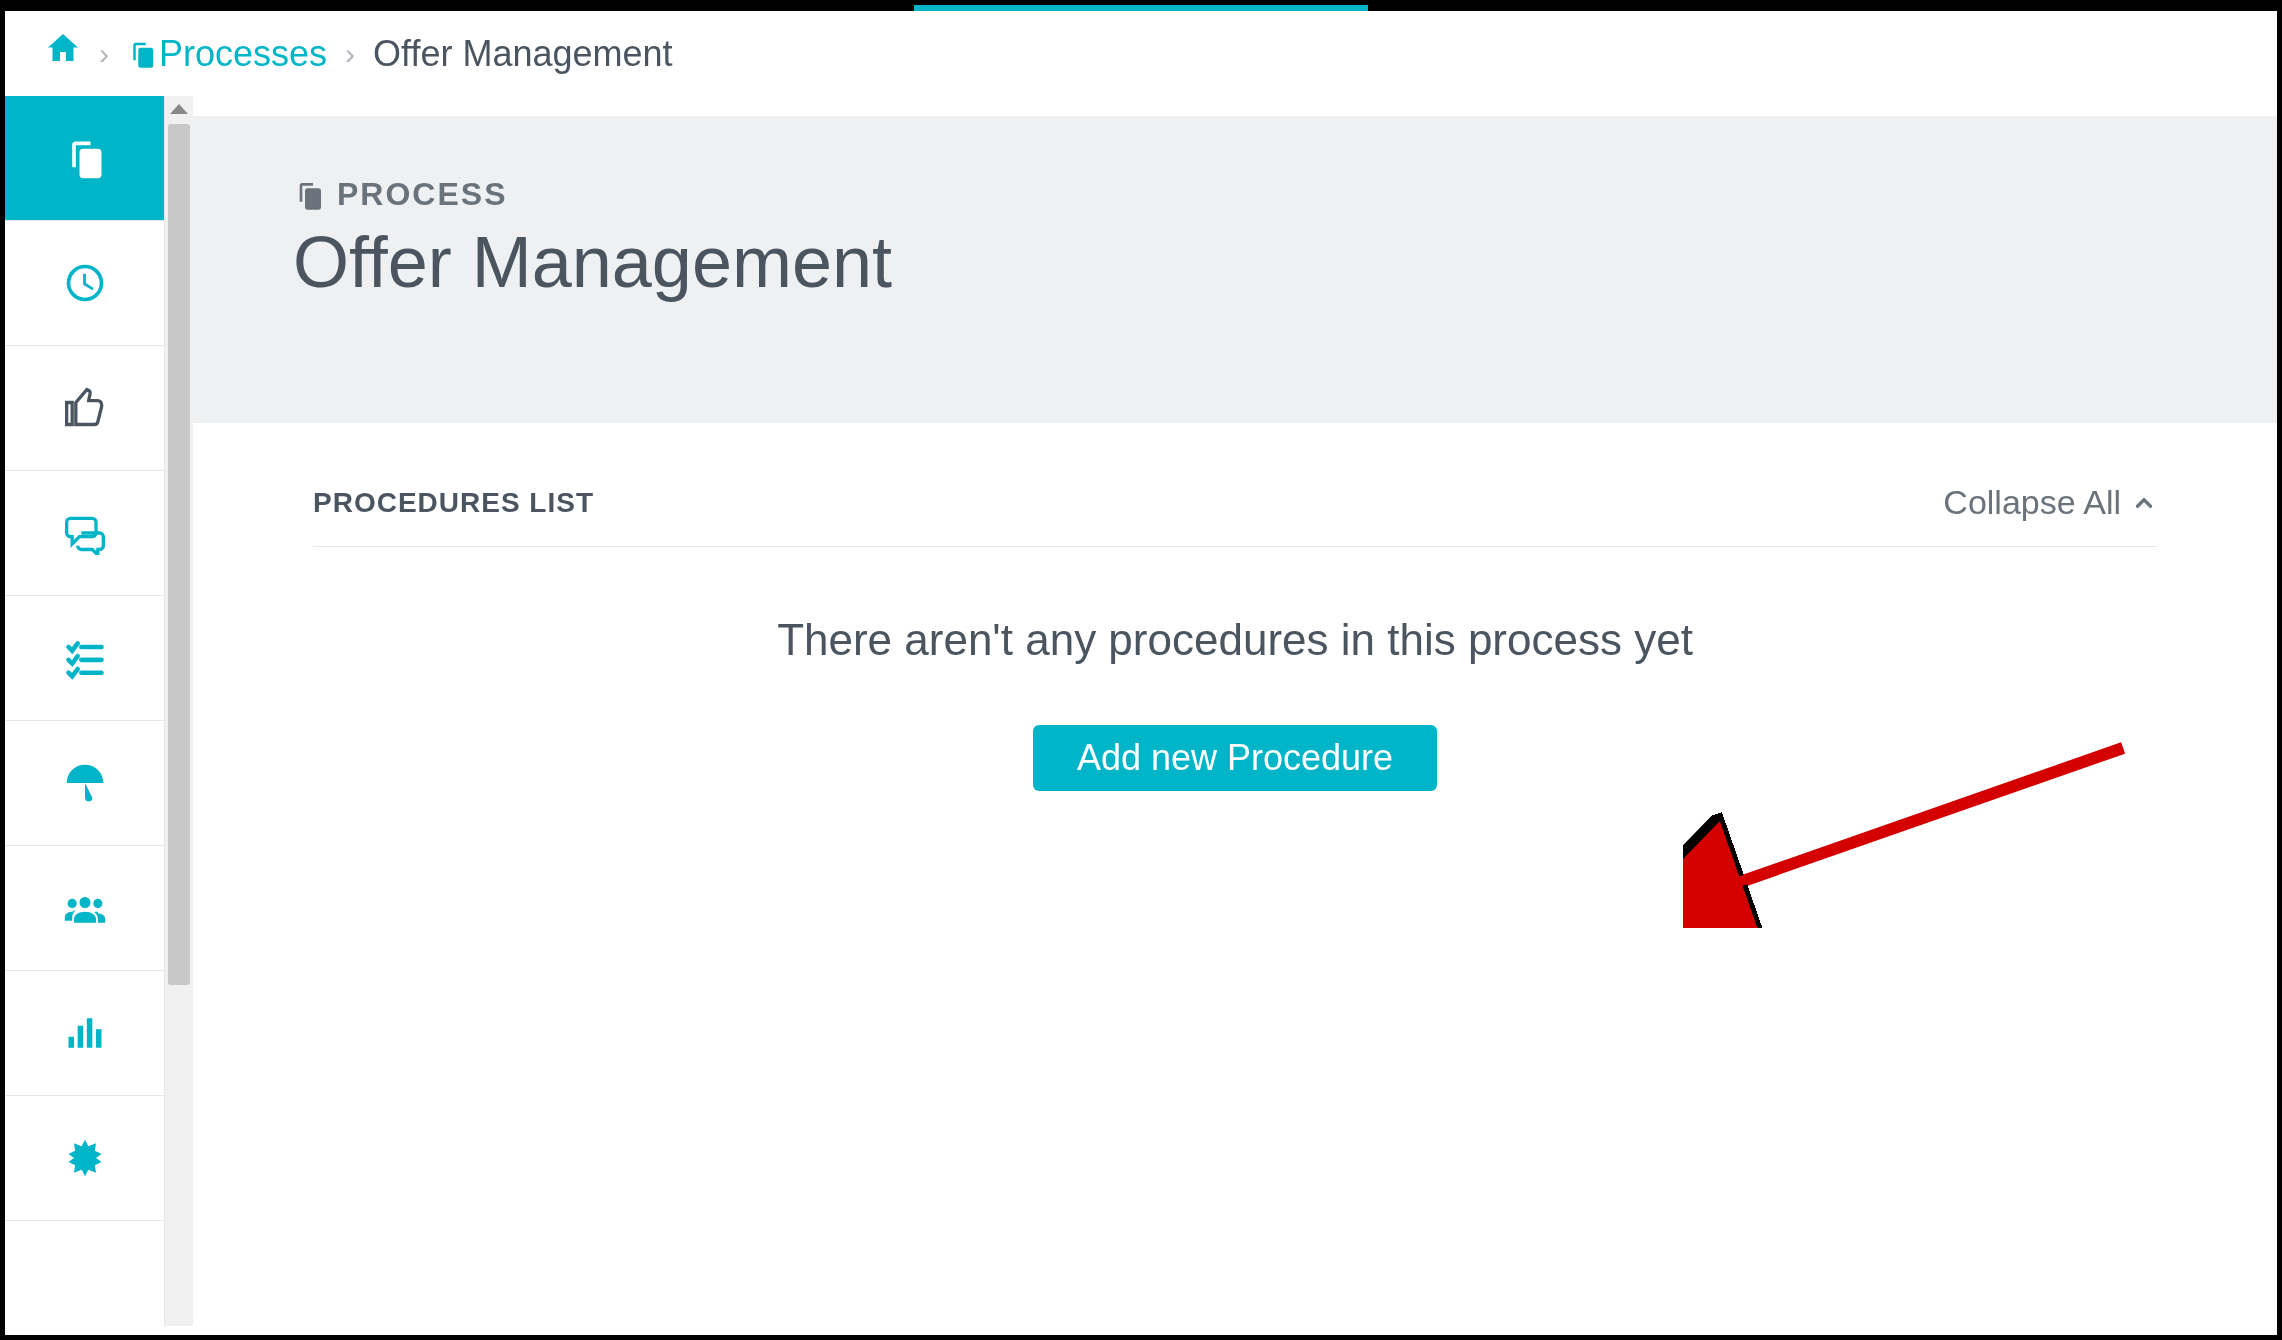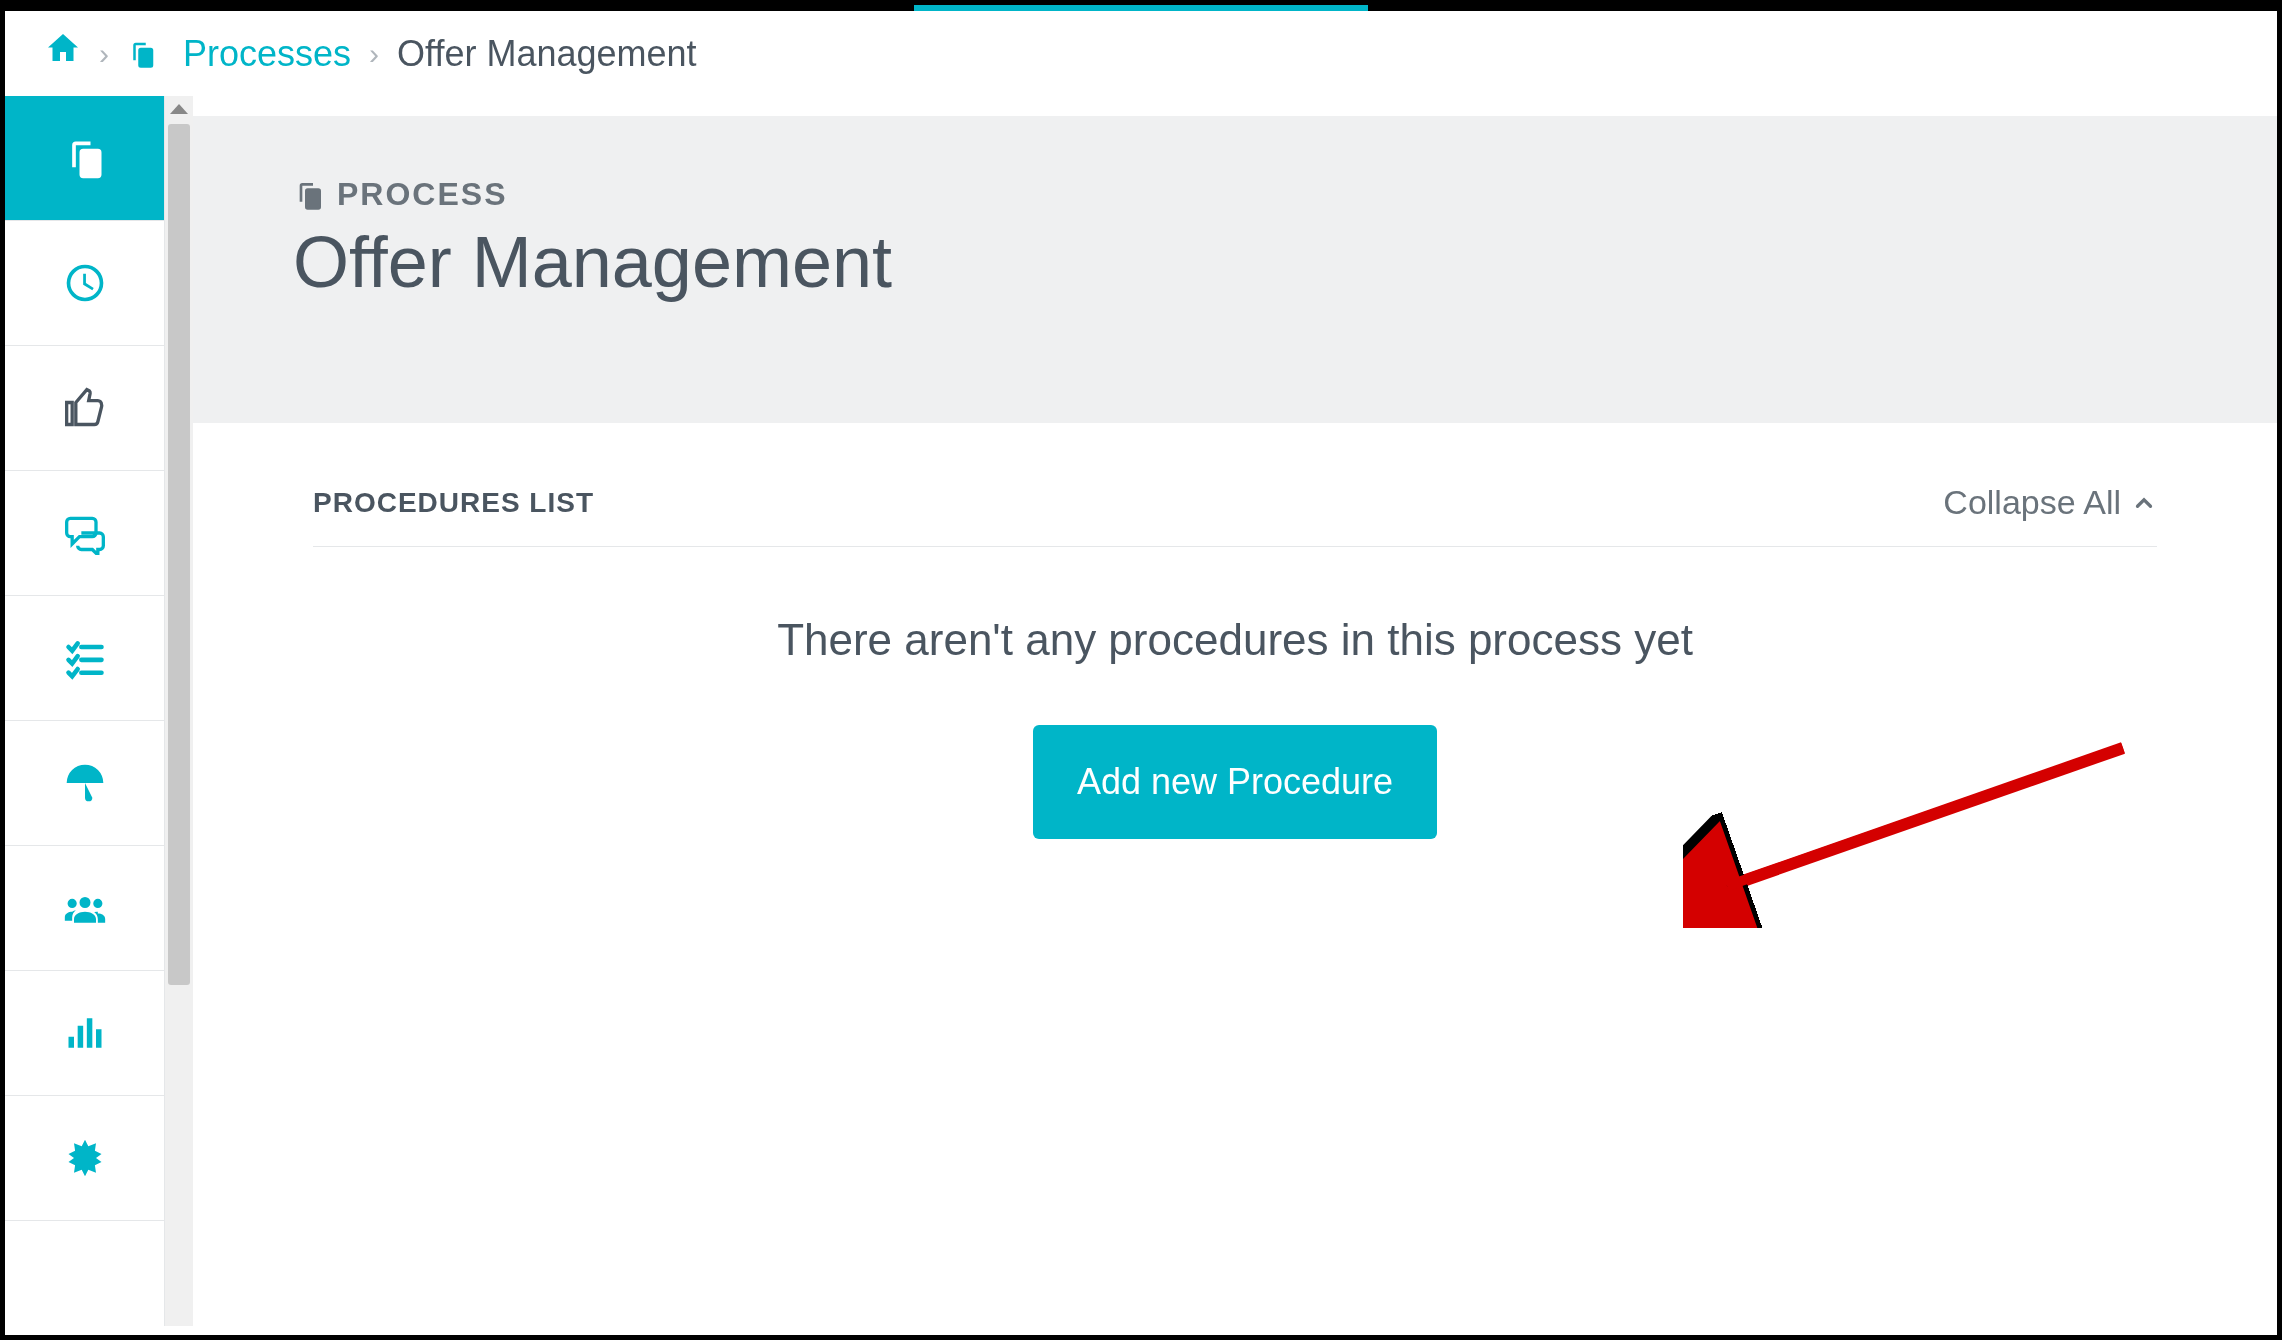--- a/index.html
+++ b/index.html
@@ -28,21 +28,21 @@
     .breadcrumb {
       display: flex;
       align-items: center;
       padding: 20px 40px;
       font-size: 36px;
       color: #4a5560;
       gap: 18px;
     }
     .breadcrumb .home-icon svg { width: 36px; height: 36px; fill: #00b5c8; }
     .breadcrumb .sep { color: #b0b6bc; font-size: 30px; }
-    .breadcrumb .processes-link { color: #00b5c8; display: flex; align-items: center; gap: 26px; font-weight: 400; }
+    .breadcrumb .processes-link { color: #00b5c8; display: flex; align-items: center; gap: 2px; font-weight: 400; }
     .breadcrumb .processes-link svg { width: 30px; height: 30px; fill: #00b5c8; }
     .breadcrumb .current { color: #4a5560; font-weight: 400; }
 
     .body-area {
       display: flex;
       height: calc(100% - 100px);
     }
     .sidebar {
       width: 160px;
       background: #fff;
@@ -155,21 +155,21 @@
       font-size: 44px;
       color: #4a5560;
       font-weight: 400;
     }
     .add-button {
       display: inline-block;
       margin-top: 60px;
       background: #00b5c8;
       color: #fff;
       font-size: 36px;
-      padding: 36px 44px;
+      padding: 12px 44px;
       border: none;
       border-radius: 6px;
       cursor: pointer;
       font-weight: 400;
     }
     .annotation-arrow {
       position: absolute;
       left: 1490px;
       top: 305px;
       pointer-events: none;

